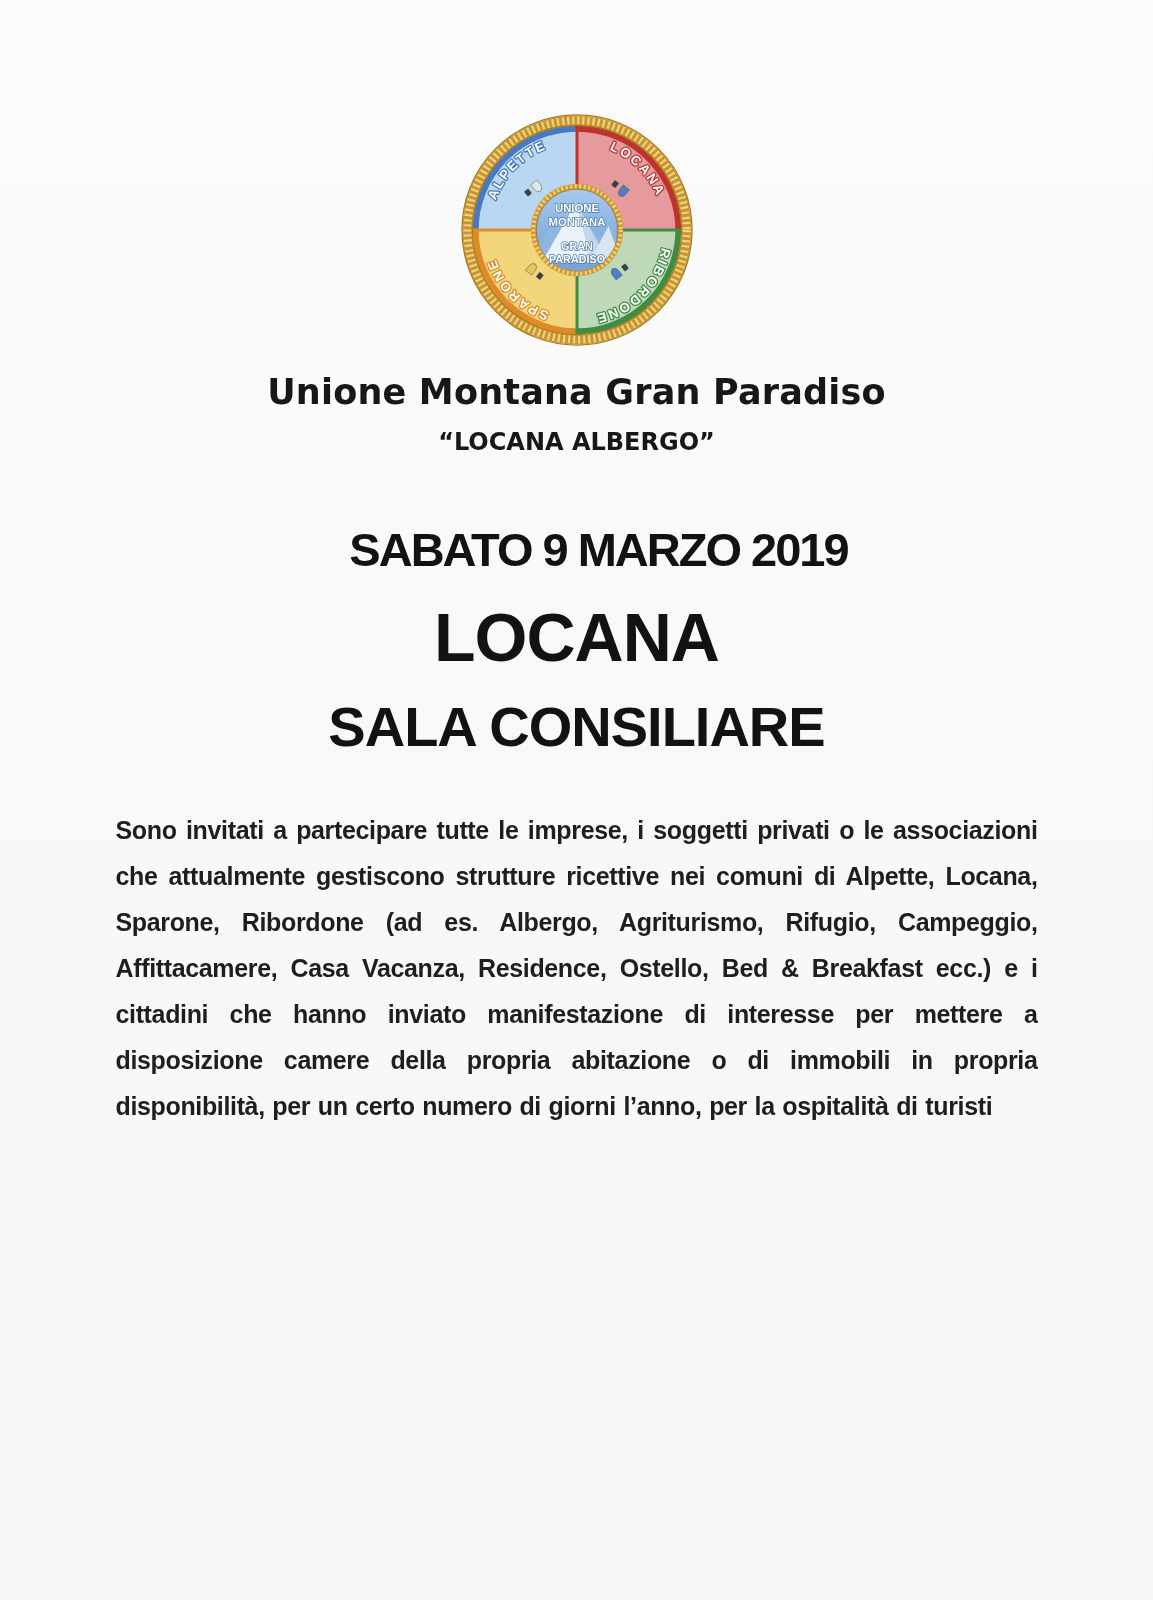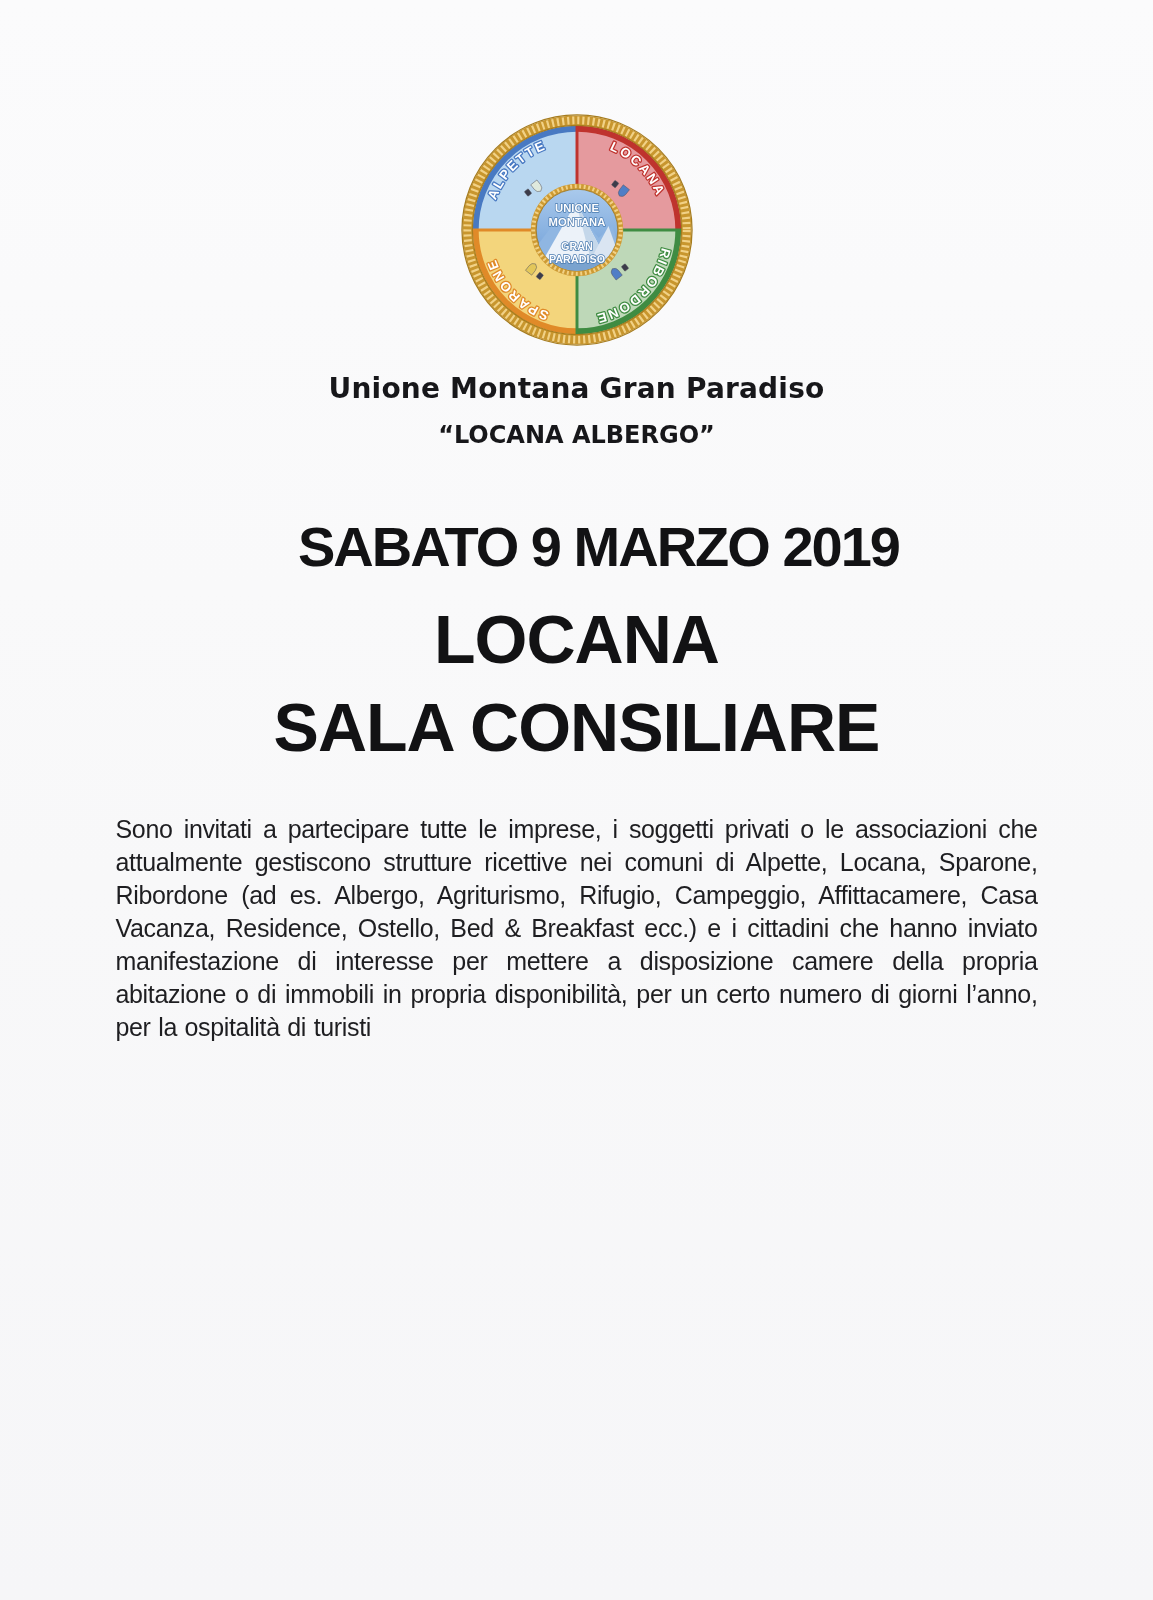--- a/index.html
+++ b/index.html
@@ -16,55 +16,56 @@
     text-align: center;
   }
   .seal-wrap {
     padding-top: 112px;
     line-height: 0;
   }
   .seal-wrap svg { width: 236px; height: 236px; }
 
   .org-name {
     margin-top: 24px;
-    font-size: 28px;
+    font-size: 35px;
     font-weight: 700;
     letter-spacing: 0.2px;
     color: #17171a;
     font-family: "DejaVu Sans", "Liberation Sans", sans-serif;
   }
   .program-name {
     margin-top: 16px;
     font-size: 24px;
     font-weight: 700;
     color: #17171a;
     font-family: "DejaVu Sans", "Liberation Sans", sans-serif;
   }
 
   .event-block { margin-top: 70px; color: #121214; }
   .event-line {
     font-weight: 700;
     font-family: "Liberation Sans", sans-serif;
     line-height: 1.0;
   }
-  .event-date  { font-size: 56px; letter-spacing: -2px; padding-left: 44px; }
+  .event-date  { font-size: 47px; letter-spacing: -2px; padding-left: 44px; }
   .event-time  { font-size: 64px; margin-top: 26px; letter-spacing: -1px; }
   .event-place { font-size: 68px; margin-top: 30px; letter-spacing: -1px; }
-  .event-venue { font-size: 68px; margin-top: 20px; letter-spacing: -1px; }
+  .event-venue { font-size: 56px; margin-top: 28px; letter-spacing: -1px; }
 
   .invite-paragraph {
     width: 922px;
     margin: 52px auto 0 auto;
     text-align: justify;
     font-size: 25px;
-    line-height: 33px;
+    line-height: 46px;
     letter-spacing: -0.35px;
     word-spacing: 1px;
     color: #1e1e21;
     font-family: "Liberation Sans", sans-serif;
+    font-weight: bold;
   }
 
   
   .quad-label {
     font-family: "Liberation Sans", sans-serif;
     font-weight: 700;
     font-size: 13.5px;
     letter-spacing: 2.2px;
     fill: #ffffff;
     paint-order: stroke;

